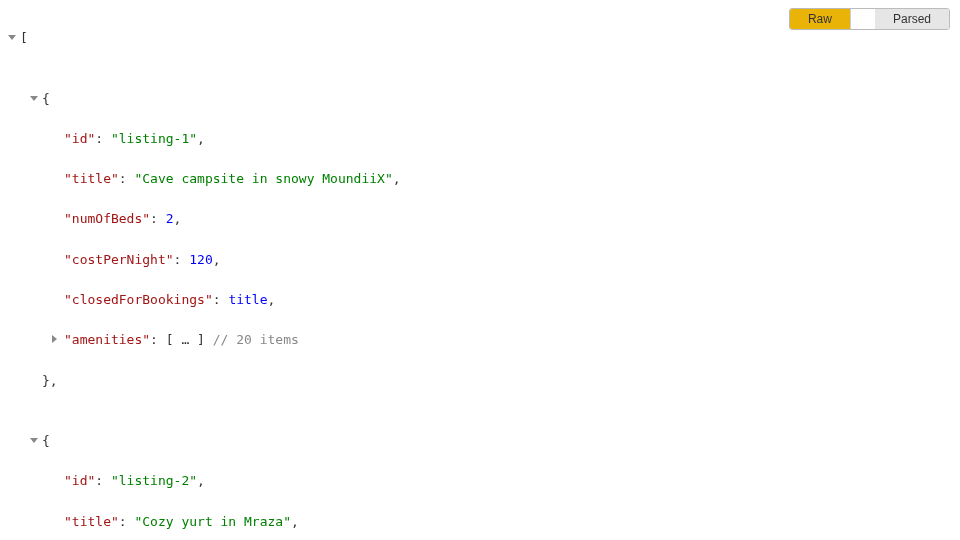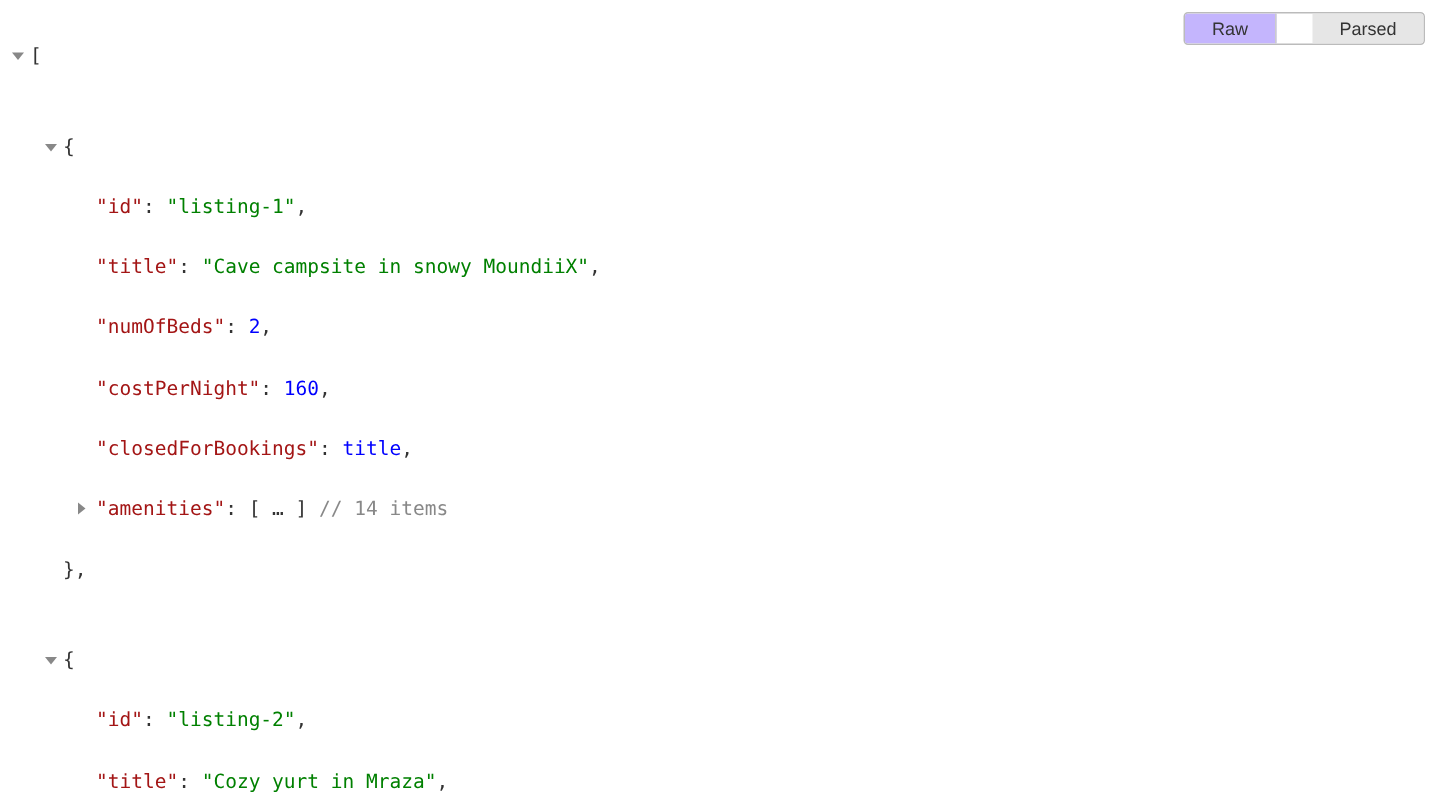--- a/index.html
+++ b/index.html
@@ -19,21 +19,21 @@
       right: 10px;
       display: flex;
       border: 1px solid #bbb;
       border-radius: 3px;
       overflow: hidden;
       font-family: -apple-system, BlinkMacSystemFont, "Segoe UI", sans-serif;
       font-size: 12px;
     }
     .tab {
       padding: 3px 18px;
-      background: #c4b5fd;
+      background: #eab308;
       cursor: pointer;
       color: #333;
       border-right: 1px solid #ccc;
     }
     .tab:last-child { border-right: none; }
     .tab.active {
       background: #e6e6e6;
       margin-left: 24px;
     }
     .json-tree {
@@ -84,23 +84,23 @@
   <div class="tab active">Parsed</div>
 </div>
 
 <div class="json-tree">
 <div class="line indent-0"><span class="caret caret-down"></span><span class="punct">[</span></div>
 
 <div class="line indent-1"><span class="caret caret-down"></span><span class="punct">{</span></div>
 <div class="line indent-2"><span class="key">"id"</span><span class="colon">: </span><span class="string">"listing-1"</span><span class="punct">,</span></div>
 <div class="line indent-2"><span class="key">"title"</span><span class="colon">: </span><span class="string">"Cave campsite in snowy MoundiiX"</span><span class="punct">,</span></div>
 <div class="line indent-2"><span class="key">"numOfBeds"</span><span class="colon">: </span><span class="num">2</span><span class="punct">,</span></div>
-<div class="line indent-2"><span class="key">"costPerNight"</span><span class="colon">: </span><span class="num">160</span><span class="punct">,</span></div>
+<div class="line indent-2"><span class="key">"costPerNight"</span><span class="colon">: </span><span class="num">120</span><span class="punct">,</span></div>
 <div class="line indent-2"><span class="key">"closedForBookings"</span><span class="colon">: </span><span class="bool">title</span><span class="punct">,</span></div>
-<div class="line indent-2"><span class="caret caret-right"></span><span class="key">"amenities"</span><span class="colon">: </span><span class="punct">[ … ]</span><span class="comment"> // 14 items</span></div>
+<div class="line indent-2"><span class="caret caret-right"></span><span class="key">"amenities"</span><span class="colon">: </span><span class="punct">[ … ]</span><span class="comment"> // 20 items</span></div>
 <div class="line indent-1"><span class="punct">},</span></div>
 
 <div class="line indent-1"><span class="caret caret-down"></span><span class="punct">{</span></div>
 <div class="line indent-2"><span class="key">"id"</span><span class="colon">: </span><span class="string">"listing-2"</span><span class="punct">,</span></div>
 <div class="line indent-2"><span class="key">"title"</span><span class="colon">: </span><span class="string">"Cozy yurt in Mraza"</span><span class="punct">,</span></div>
 
 
 
 
 

